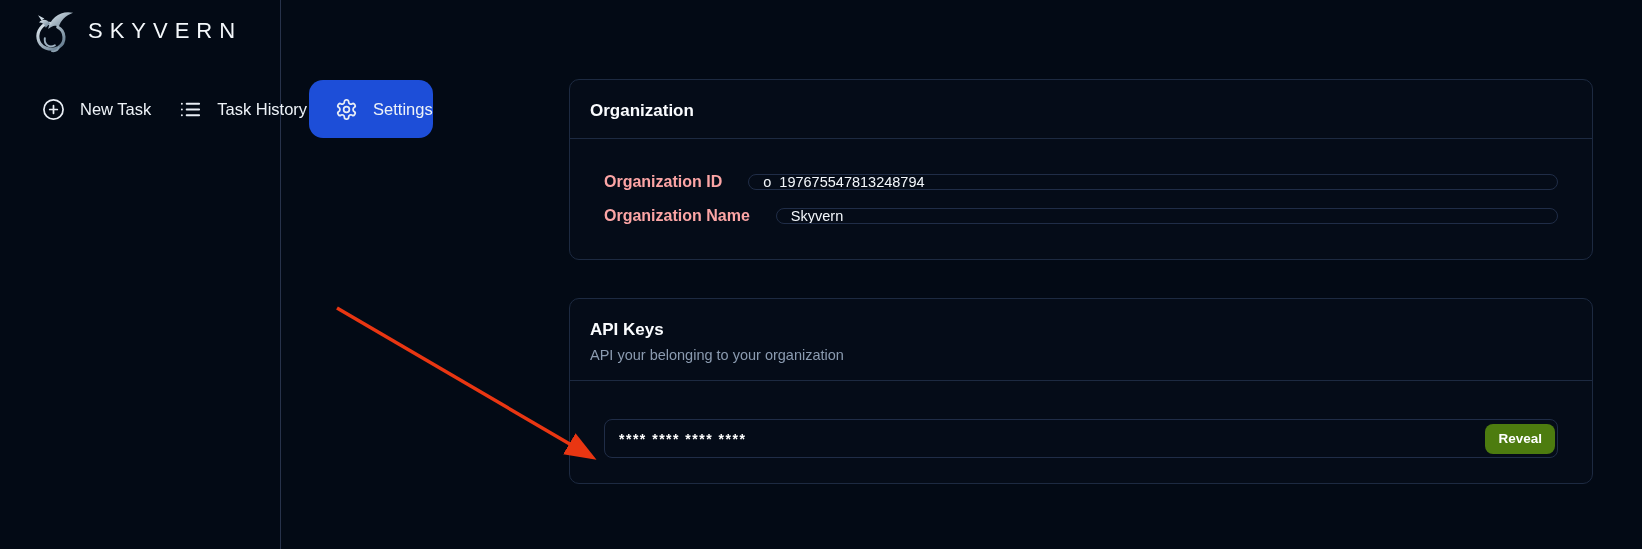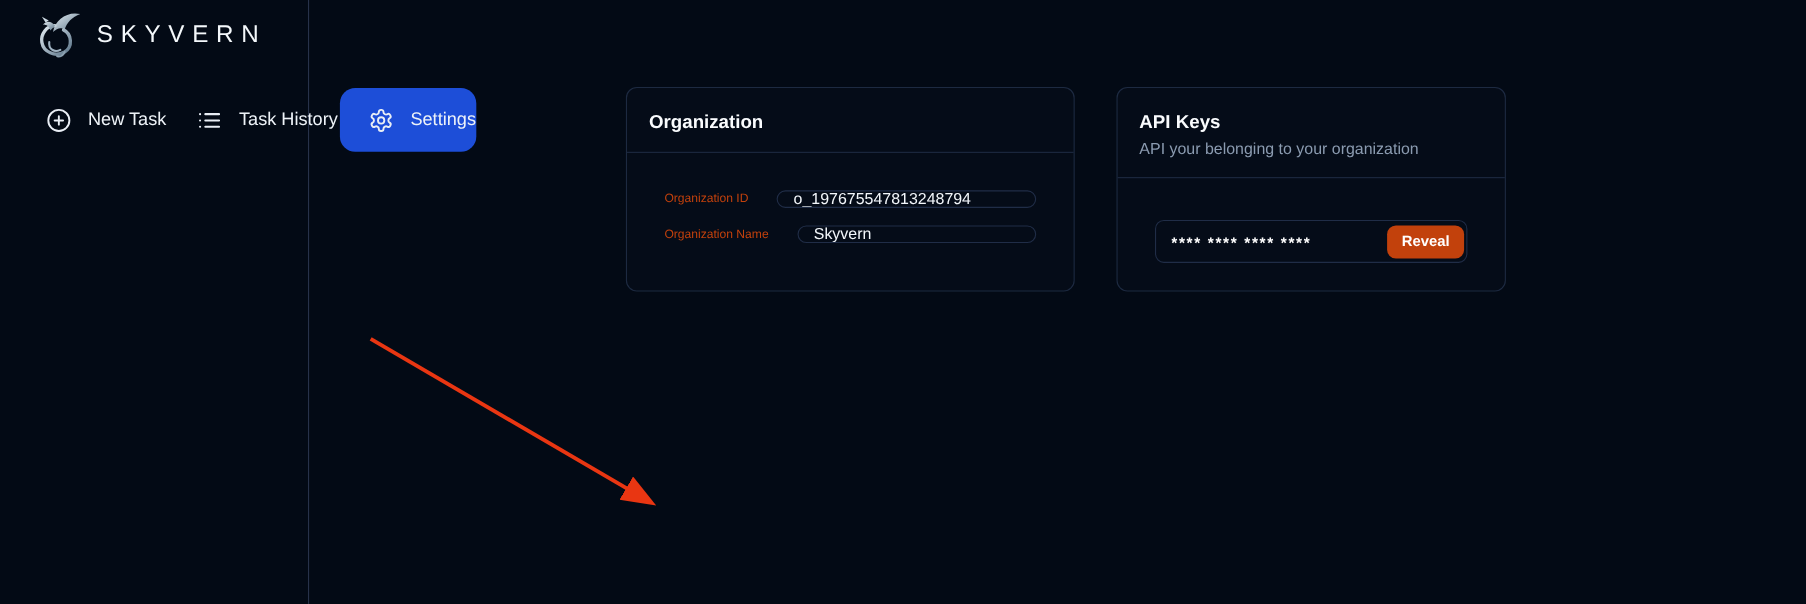--- a/index.html
+++ b/index.html
@@ -20,36 +20,36 @@
   .brand { font-size:22px; font-weight:400; letter-spacing:7px; color:#f4f8fb; margin-left:12px; white-space:nowrap; }
   .nav { margin-top:24px; padding:0 16px; display:flex; flex-direction:row; gap:2px; }
   .nav-item { display:flex; align-items:center; height:58px; border-radius:14px; padding-left:26px; gap:15px; cursor:pointer; font-size:16.5px; color:#eef3f8; }
   .nav-item.active { background:#1d4ed8; }
   .nav-icon { width:23px; height:23px; flex:none; color:#e9eef5; }
   .nav-icon svg { width:100%; height:100%; display:block; }
   .nav-label { white-space:nowrap; }
 
   
   .main { flex:1; position:relative; }
-  .cards { padding:79px 49px 0 288px; display:flex; gap:38px; }
+  .cards { padding:79px 49px 0 288px; display:flex; flex-direction:column; gap:38px; }
   .card { border:1px solid #1d2a41; border-radius:10px; background:#050c18; }
   .card-header { padding:21px 20px 17px; border-bottom:1px solid #1d2a41; }
   .card-title { font-size:17px; font-weight:700; color:#fafcfe; }
   .card-subtitle { font-size:14.5px; color:#8b9bb0; margin-top:7px; }
 
   .card-body { padding:34px; }
   .field-row { display:flex; align-items:center; gap:26px; }
   .field-row + .field-row { margin-top:16px; }
-  .field-label { font-size:11px; font-weight:400; white-space:nowrap; color:#c2410c; }
+  .field-label { font-size:16px; font-weight:700; white-space:nowrap; color:#fca5a5; }
   .text-input { flex:1; height:16px; background:transparent; border:1px solid #202d47; border-radius:8px; color:#f3f7fb; font-size:14.5px; padding:0 14px; font-family:inherit; outline:none; min-width:0; }
 
   .card-body.api { padding:38px 34px 25px; }
   .key-row { position:relative; display:flex; }
   .key-input { flex:1; height:39px; background:transparent; border:1px solid #202d47; border-radius:8px; color:#ffffff; font-size:14px; font-weight:700; letter-spacing:1.5px; padding:0 72px 0 14px; font-family:inherit; outline:none; min-width:0; }
-  .reveal-btn { position:absolute; right:3px; top:50%; transform:translateY(-50%); height:30px; padding:0 13px; background:#c2410c; border:none; border-radius:8px; color:#ffffff; font-size:13.5px; font-weight:600; font-family:inherit; cursor:pointer; }
+  .reveal-btn { position:absolute; right:3px; top:50%; transform:translateY(-50%); height:30px; padding:0 13px; background:#4d7c0f; border:none; border-radius:8px; color:#ffffff; font-size:13.5px; font-weight:600; font-family:inherit; cursor:pointer; }
 
   .annotation-arrow { position:absolute; left:0; top:0; width:1642px; height:549px; pointer-events:none; z-index:5; }
 </style>
 </head>
 <body>
 
 <aside class="sidebar">
   <div class="logo">
     <span class="logo-mark">
       <svg viewBox="0 0 48 48" width="48" height="46" aria-hidden="true">

